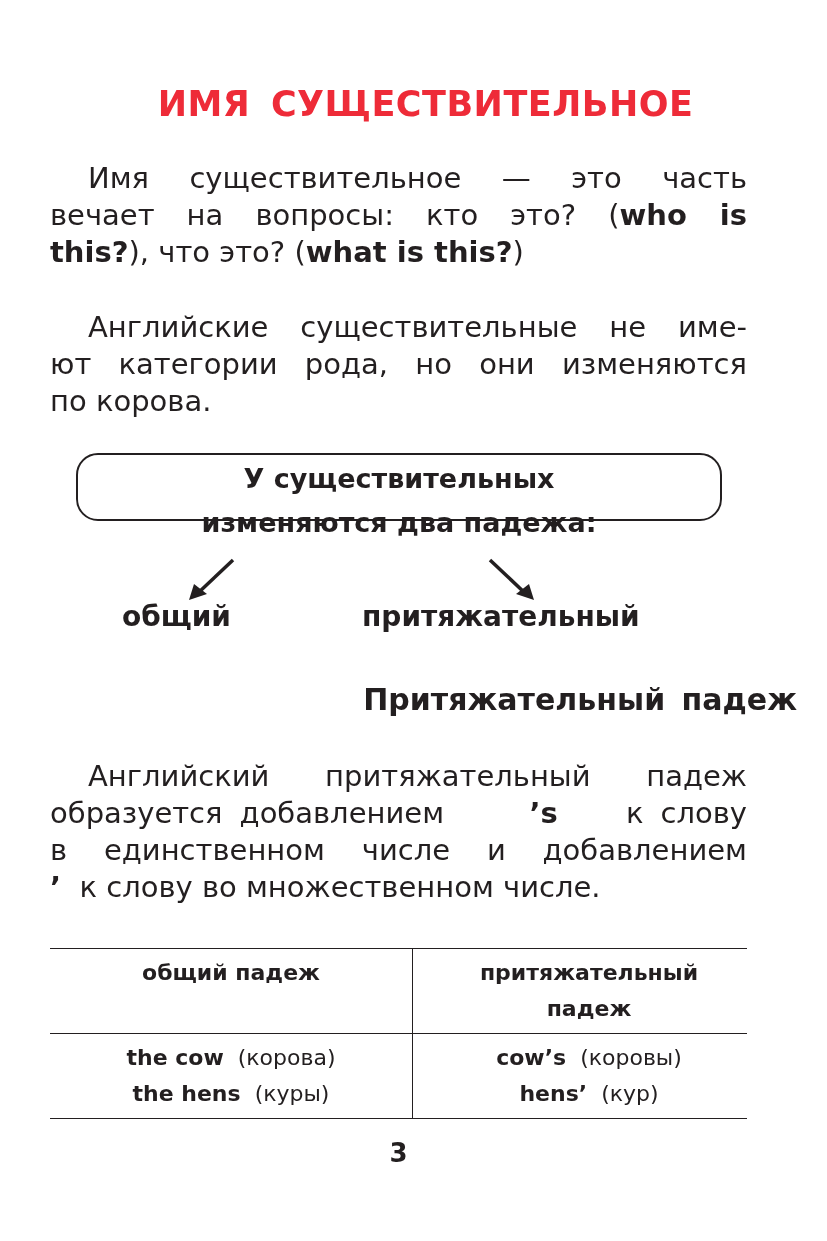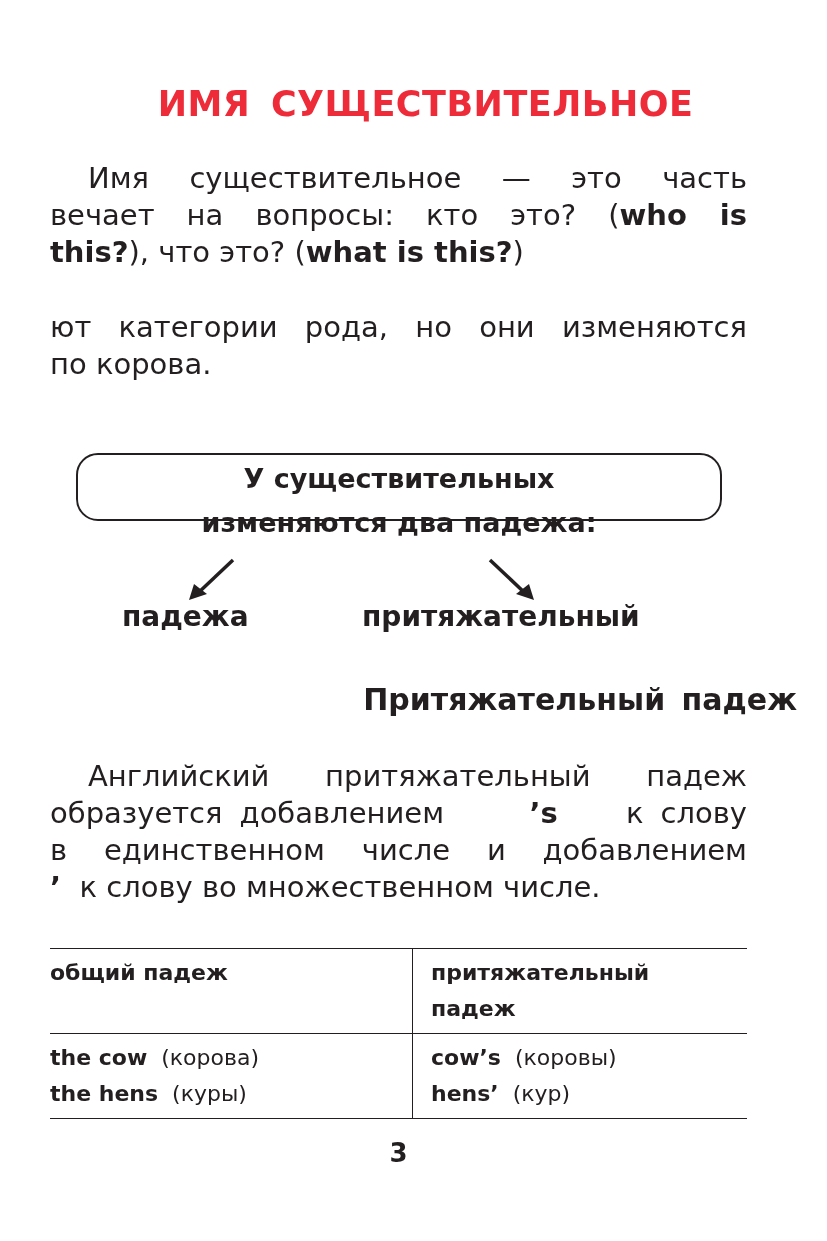--- a/index.html
+++ b/index.html
@@ -13,58 +13,59 @@
   .para .line.last { text-align-last:left; }
   .para .indent { padding-left:38px; }
   b { font-weight:bold; }
   .box { position:absolute; left:76px; top:453px; width:646px; height:68px;
          border:2px solid #231f20; border-radius:22px; box-sizing:border-box; }
   .box-line { position:absolute; left:0; width:100%; text-align:center; font-weight:bold; font-size:27px; }
   .arrow { position:absolute; }
   .case-label { position:absolute; top:600px; font-weight:bold; font-size:28px; }
   .h2 { position:absolute; top:682px; left:0; width:797px; text-align:right; font-weight:bold; font-size:30px; word-spacing:6px; }
   table { position:absolute; left:50px; top:948px; width:697px; border-collapse:collapse; font-size:22px; }
-  td { vertical-align:top; padding:6px 0 6px 0; line-height:36px; }
+  td { vertical-align:top; padding:6px 0 6px 0; line-height:36px;text-align:center; }
   tr.head td { border-top:1.5px solid #231f20; border-bottom:1.5px solid #231f20; }
   tr.body td { border-bottom:1.5px solid #231f20; }
   td.c1 { width:362px; border-right:1px solid #231f20; }
   td.c2 { padding-left:18px; }
   .pageno { position:absolute; top:1138px; left:0; width:797px; text-align:center; font-weight:bold; font-size:26px; }
 </style>
 </head>
 <body>
 
 <div class="title">ИМЯ  СУЩЕСТВИТЕЛЬНОЕ</div>
 
 <div class="para" style="top:160px;">
   <span class="line indent">Имя  существительное  —  это  часть</span>
   <span class="line"><span>вечает  на  вопросы:  кто  это?  (</span><b>who  is</b></span>
   <span class="line last"><b>this?</b><span>),  что  это?  (</span><b>what  is  this?</b><span>)</span></span>
 </div>
 
 <div class="para" style="top:309px;">
+  <span class="line indent">Английские  существительные  не  име-</span>
   <span class="line">ют  категории  рода,  но  они  изменяются</span>
   <span class="line last">по  корова.</span>
 </div>
 
 <div class="box">
   <div class="box-line" style="top:8px;">У     существительных</div>
   <div class="box-line" style="top:52px;">изменяются  два  падежа:</div>
 </div>
 
 <svg class="arrow" style="left:185px; top:556px;" width="60" height="46">
   <line x1="48" y1="4" x2="12" y2="38" stroke="#231f20" stroke-width="3.5"></line>
   <polygon points="4,44 9,28 22,38" fill="#231f20"></polygon>
 </svg>
 <svg class="arrow" style="left:484px; top:556px;" width="60" height="46">
   <line x1="6" y1="4" x2="42" y2="38" stroke="#231f20" stroke-width="3.5"></line>
   <polygon points="50,44 45,28 32,38" fill="#231f20"></polygon>
 </svg>
 
-<div class="case-label" style="left:122px;">падежа</div>
+<div class="case-label" style="left:122px;">общий</div>
 <div class="case-label" style="left:362px;">притяжательный</div>
 
 <div class="h2">Притяжательный  падеж</div>
 
 <div class="para" style="top:758px;">
   <span class="line indent">Английский  притяжательный  падеж</span>
   <span class="line"><span>образуется  добавлением</span>&nbsp;&nbsp;&nbsp;&nbsp;&nbsp;<b>’s</b>&nbsp;&nbsp;&nbsp;&nbsp;<span>к  слову</span></span>
   <span class="line">в  единственном  числе  и  добавлением</span>
   <span class="line last"><b>’</b>&nbsp;&nbsp;<span>к  слову  во  множественном  числе.</span></span>
 </div>

